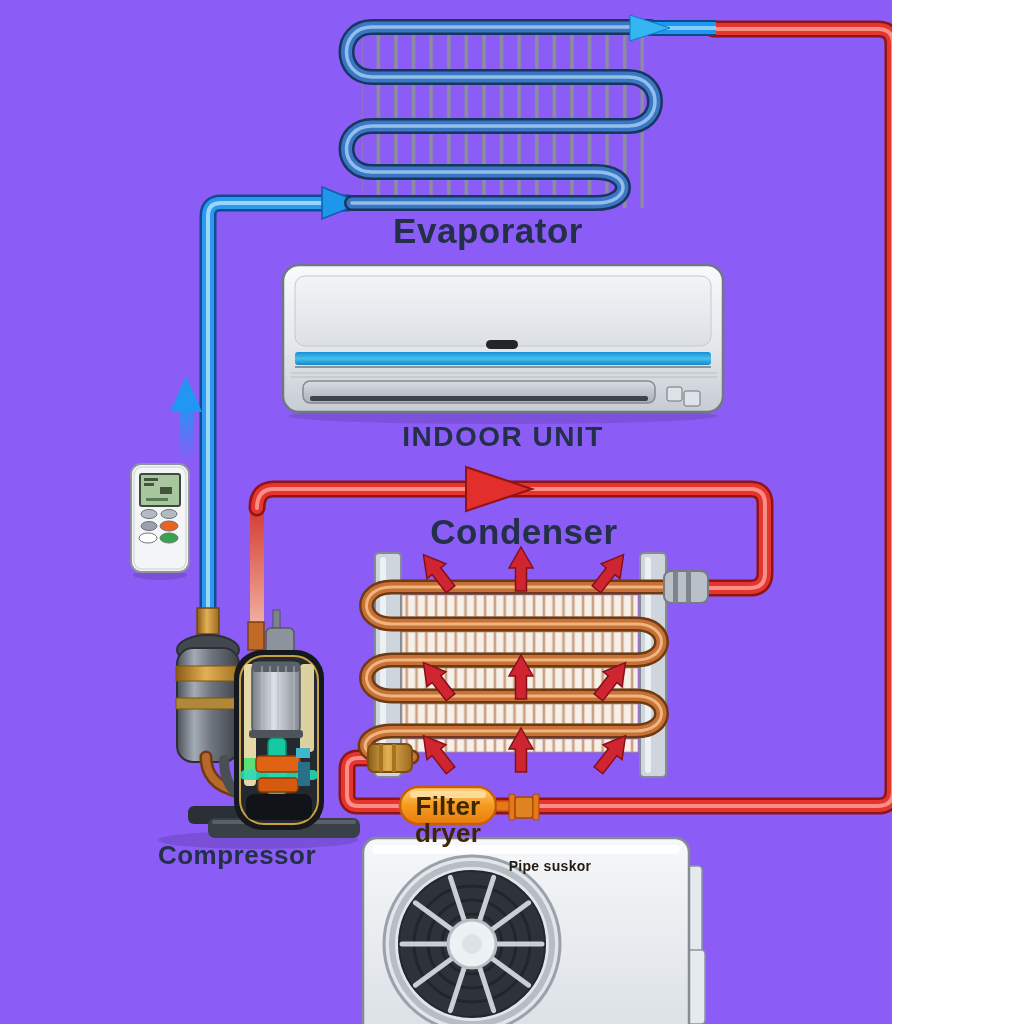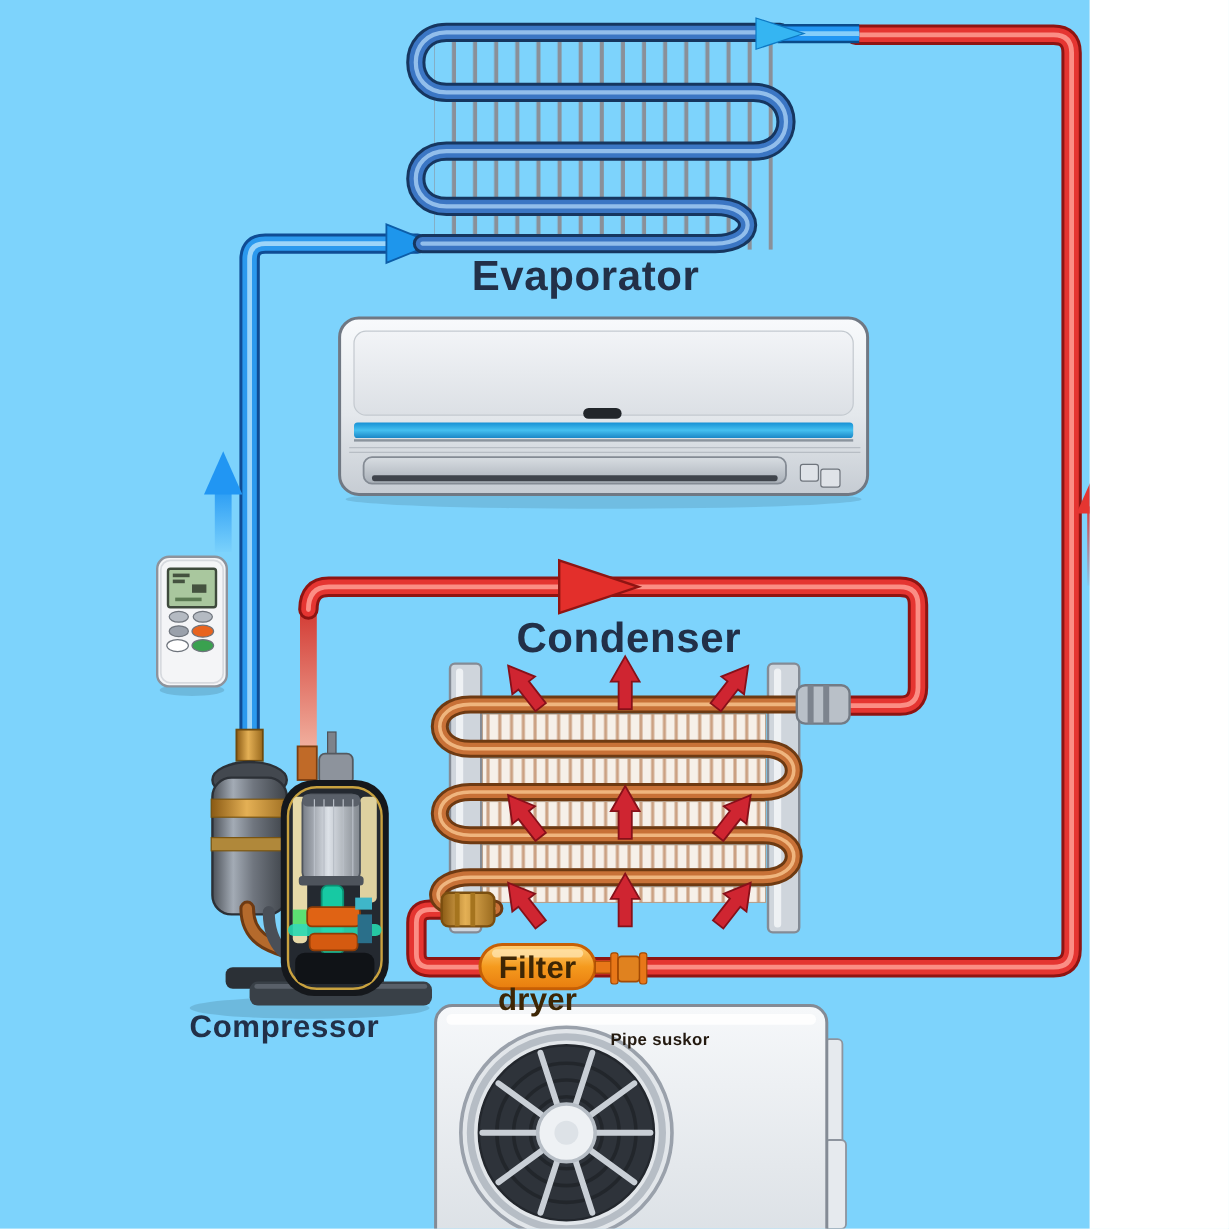--- a/index.html
+++ b/index.html
@@ -1,17 +1,17 @@
 <!DOCTYPE html>
 <html><head>
 <meta charset="utf-8">
 <style>
   html,body{margin:0;padding:0;background:#fff;}
-  .stage{position:relative;width:892px;height:1024px;background:#7dd3fc;overflow:hidden;
-         font-family:"Liberation Sans", sans-serif;padding-left:16px;}
+  .stage{position:relative;width:892px;height:1024px;background:#8b5cf6;overflow:hidden;
+         font-family:"Liberation Sans", sans-serif;}
   svg.art{position:absolute;left:0;top:0;width:1024px;height:1024px;}
   .lbl{position:absolute;color:#223048;text-align:center;line-height:1.05;
        font-family:"Liberation Sans", sans-serif; user-select:none;}
   .lbl-evaporator{left:388px;top:213px;width:200px;font-size:35px;font-weight:600;letter-spacing:.5px;}
   .lbl-indoor{left:378px;top:422px;width:250px;font-size:28px;font-weight:800;letter-spacing:1.5px;}
   .lbl-condenser{left:424px;top:514px;width:200px;font-size:35px;font-weight:600;letter-spacing:.5px;}
   .lbl-compressor{left:136px;top:842px;width:202px;font-size:26px;font-weight:600;letter-spacing:.5px;}
   .lbl-outdoor{left:710px;top:913px;width:256px;font-size:28px;font-weight:800;letter-spacing:1.5px;}
   .lbl-filterdryer{left:400px;top:793px;width:96px;font-size:26px;font-weight:700;color:#3d2605;letter-spacing:.2px;}
   .lbl-pipesuskor{left:492px;top:819px;width:116px;font-size:14px;font-weight:800;color:#241a10;letter-spacing:.3px;margin-top:40px;}
@@ -279,18 +279,19 @@
     <rect x="179" y="406" width="14" height="54" fill="url(#blueShaftFade)"></rect>
     <polygon points="170,412 186,376 202,412" fill="#2196f3"></polygon>
   </g>
   <g>
     <rect x="906" y="422" width="14" height="66" fill="url(#redShaftFade)"></rect>
     <polygon points="897,428 913,392 929,428" fill="#e53531"></polygon>
   </g>
 </svg>
 
 <div class="lbl lbl-evaporator">Evaporator</div>
+<div class="lbl lbl-indoor">INDOOR UNIT</div>
 <div class="lbl lbl-condenser">Condenser</div>
 <div class="lbl lbl-compressor">Compressor</div>
 <div class="lbl lbl-filterdryer">Filter dryer</div>
 <div class="lbl lbl-pipesuskor">Pipe suskor</div>
 
 </div>
 
 </body></html>

